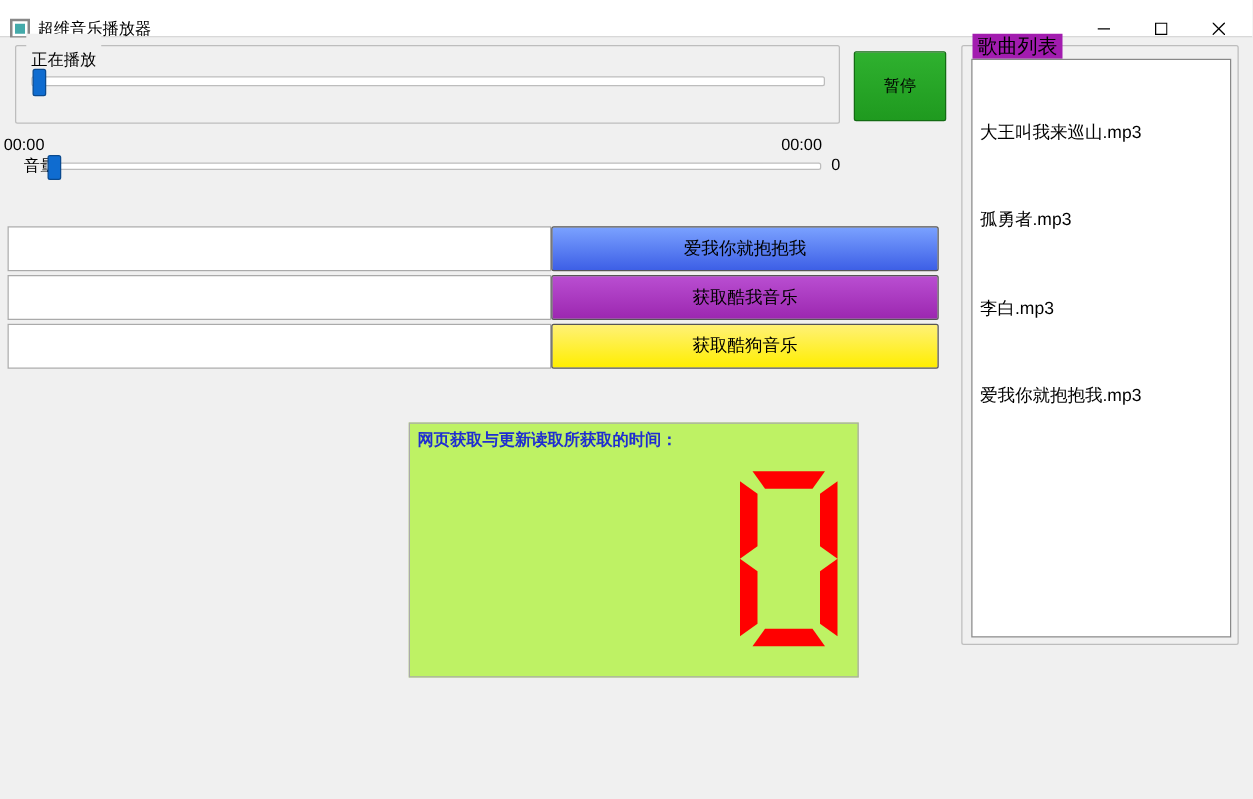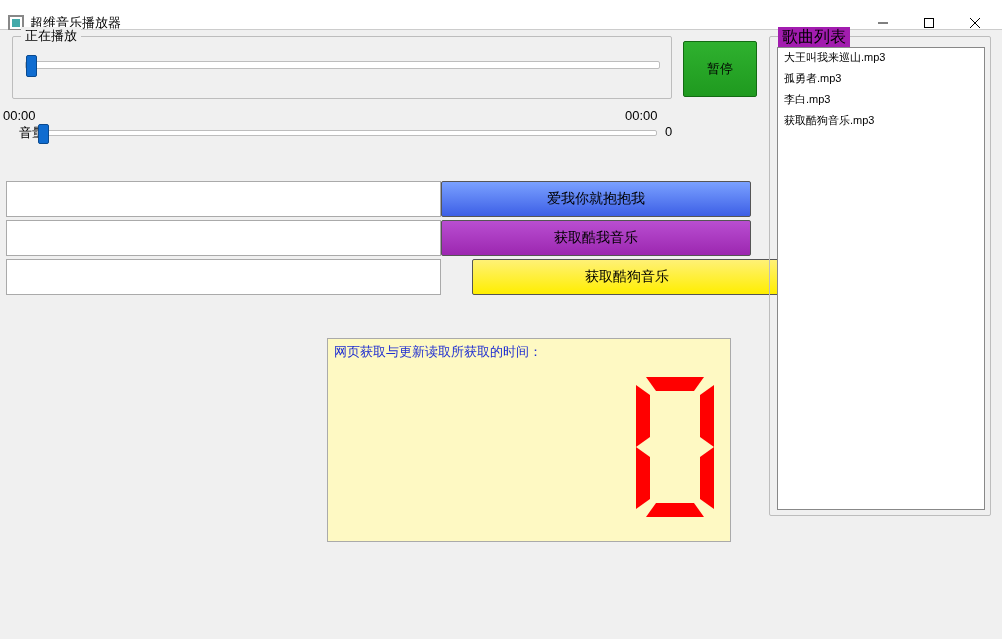--- a/index.html
+++ b/index.html
@@ -67,21 +67,21 @@
     width: 660px;
     height: 63px;
     border: 1px solid #bdbdbd;
     border-radius: 2px;
   }
   .now-playing .legend {
     position: absolute;
     top: -10px;
     left: 8px;
     background: #f0f0f0;
-    padding: 0 4px;
+    padding: 12px 4px;
     font-size: 13px;
   }
   .progress-track {
     position: absolute;
     left: 12px;
     top: 24px;
     width: 635px;
     height: 8px;
     background: #ffffff;
     border: 1px solid #bdbdbd;
@@ -189,31 +189,32 @@
     border: 1px solid #555;
     display: flex;
     align-items: center;
     justify-content: center;
     font-size: 14px;
     cursor: default;
     border-radius: 2px;
   }
   .btn-blue { background: linear-gradient(#7aa1ff, #3d5fe6); color: #000; border-color: #1d3bc0; }
   .btn-purple { background: linear-gradient(#b94ed1, #9c27b0); color: #000; border-color: #6a0080; }
-  .btn-yellow { background: linear-gradient(#fff176, #ffee00); color: #000; border-color: #cca900; margin-left: 31px; }
+  .btn-yellow { background: linear-gradient(#fff176, #ffee00); color: #000; border-color: #cca900; }
 
   
   .timer-panel {
     position: absolute;
     left: 327px;
     top: 308px;
-    width: 404px;
+    width: 360px;
     height: 204px;
-    background: #fef9c3;
+    background: #bef264;
     border: 1px solid #aaa;
+    font-weight: bold;
   }
   .timer-panel .caption {
     position: absolute;
     left: 6px;
     top: 4px;
     font-size: 13px;
     color: #1f2ed1;
   }
   .timer-panel .lcd {
     position: absolute;
@@ -245,23 +246,24 @@
     left: 7px;
     top: 10px;
     width: 208px;
     height: 463px;
     background: #ffffff;
     border: 1px solid #888;
     overflow: hidden;
   }
   .playlist .listbox .item {
     padding: 2px 6px 3px 6px;
-    font-size: 11px;
+    font-size: 14px;
     white-space: nowrap;
     line-height: 1.45;
+    margin-top: 45px;
   }
 </style>
 </head>
 <body>
 
 <div class="titlebar">
   <span class="app-icon"></span>
   <span class="title">超维音乐播放器</span>
   <div class="win-btns">
     <button class="win-btn">
@@ -346,17 +348,17 @@
       </svg>
     </div>
   </div>
 
   <div class="playlist">
     <div class="legend">歌曲列表</div>
     <div class="listbox">
       <div class="item">大王叫我来巡山.mp3</div>
       <div class="item">孤勇者.mp3</div>
       <div class="item">李白.mp3</div>
-      <div class="item">获取酷狗音乐.mp3</div>
+      <div class="item">爱我你就抱抱我.mp3</div>
     </div>
   </div>
 
 </div>
 
 </body></html>

